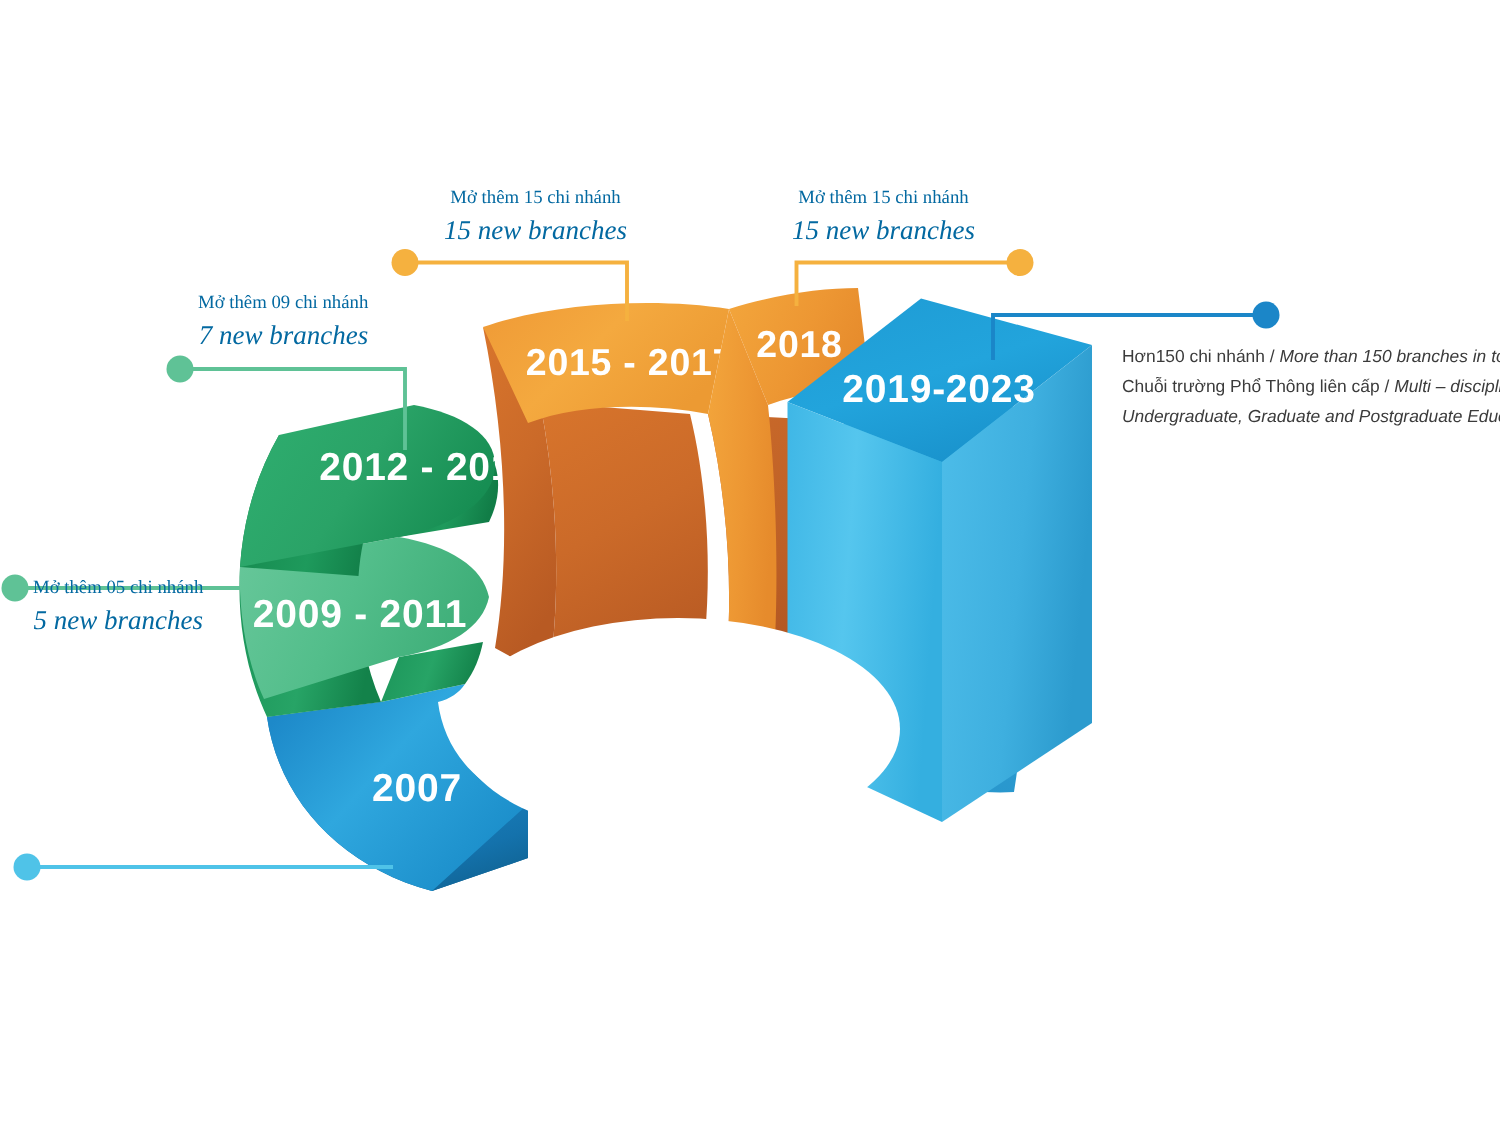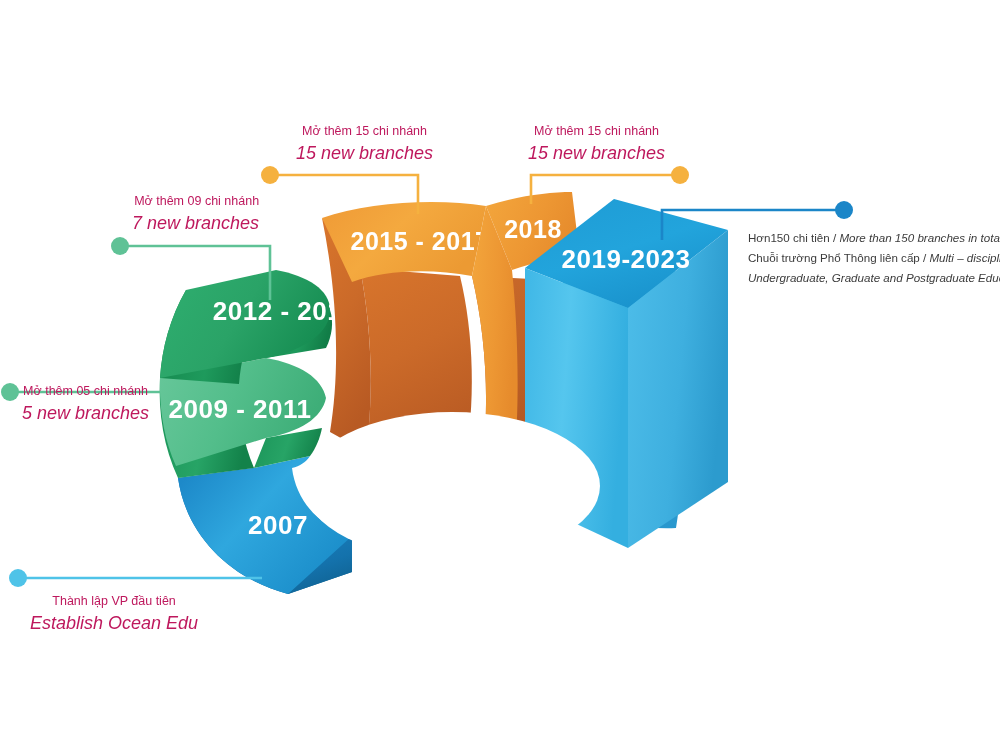--- a/index.html
+++ b/index.html
@@ -28,22 +28,22 @@
   }
   .seg-label {
     font-family: "Liberation Sans", sans-serif;
     font-weight: bold;
     fill: #ffffff;
     letter-spacing: 0.5px;
   }
   
   .callout {
     position: absolute;
-    font-family: Liberation Sans, sans-serif;
-    color: #be185d;
+    font-family: Liberation Serif, serif;
+    color: #0369a1;
     line-height: 1.45;
     white-space: nowrap;
   }
   .callout .vi {
     font-size: 12.5px;
     font-weight: normal;
     display: block;
   }
   .callout .en {
     font-size: 18px;
@@ -297,24 +297,20 @@
       <path d="M 680 175 L 531 175 L 531 204" stroke="#F5B13F" stroke-width="2.6" fill="none"></path>
       <circle cx="680" cy="175" r="9" fill="#F5B13F"></circle>
     </g>
 
     <g>
       <path d="M 844 210 L 662 210 L 662 240" stroke="#1B86C8" stroke-width="2.6" fill="none"></path>
       <circle cx="844" cy="210" r="9" fill="#1B86C8"></circle>
     </g>
   </svg>
 
-  <div class="callout center" style="left:30px; top:592px;">
-    <span class="vi">Thành lập VP đầu tiên</span>
-    <span class="en">Establish Ocean Edu</span>
-  </div>
 
   <div class="callout center" style="left:22px; top:336px;margin-top:46px;">
     <span class="vi">Mở thêm 05 chi nhánh</span>
     <span class="en">5 new branches</span>
   </div>
 
   <div class="callout center" style="left:132px; top:192px;text-align:right;">
     <span class="vi">Mở thêm 09 chi nhánh</span>
     <span class="en">7 new branches</span>
   </div>
@@ -324,21 +320,21 @@
     <span class="en">15 new branches</span>
   </div>
 
   <div class="callout center" style="left:528px; top:122px;">
     <span class="vi">Mở thêm 15 chi nhánh</span>
     <span class="en">15 new branches</span>
   </div>
 
   <div id="summary">
     <div class="sline">
-      <span>Hơn150 chi tiên / </span><span class="it">More than 150 branches in total</span>
+      <span>Hơn150 chi nhánh / </span><span class="it">More than 150 branches in total</span>
     </div>
     <div class="sline">
       <span>Chuỗi trường Phổ Thông liên cấp / </span><span class="it">Multi – disciplinary</span>
     </div>
     <div class="sline allit">
       <span>Undergraduate, Graduate and Postgraduate Education</span>
     </div>
   </div>
 
 </div>

